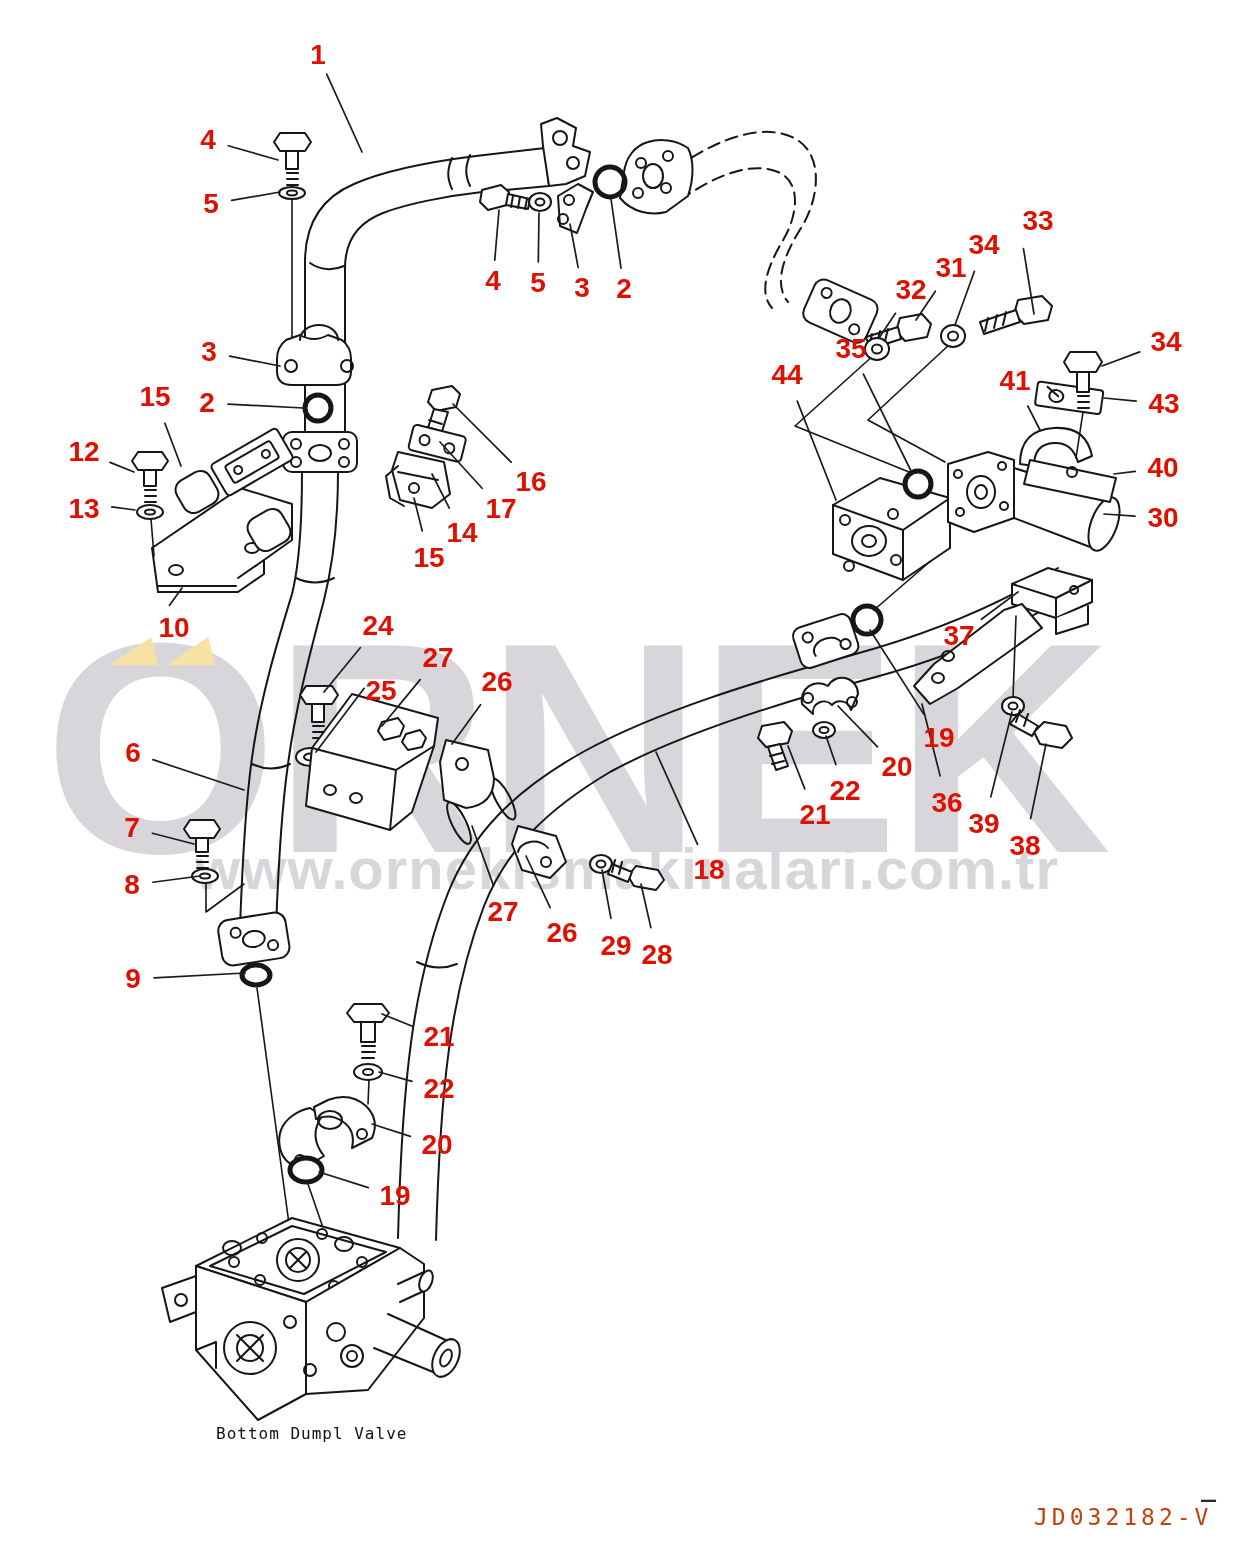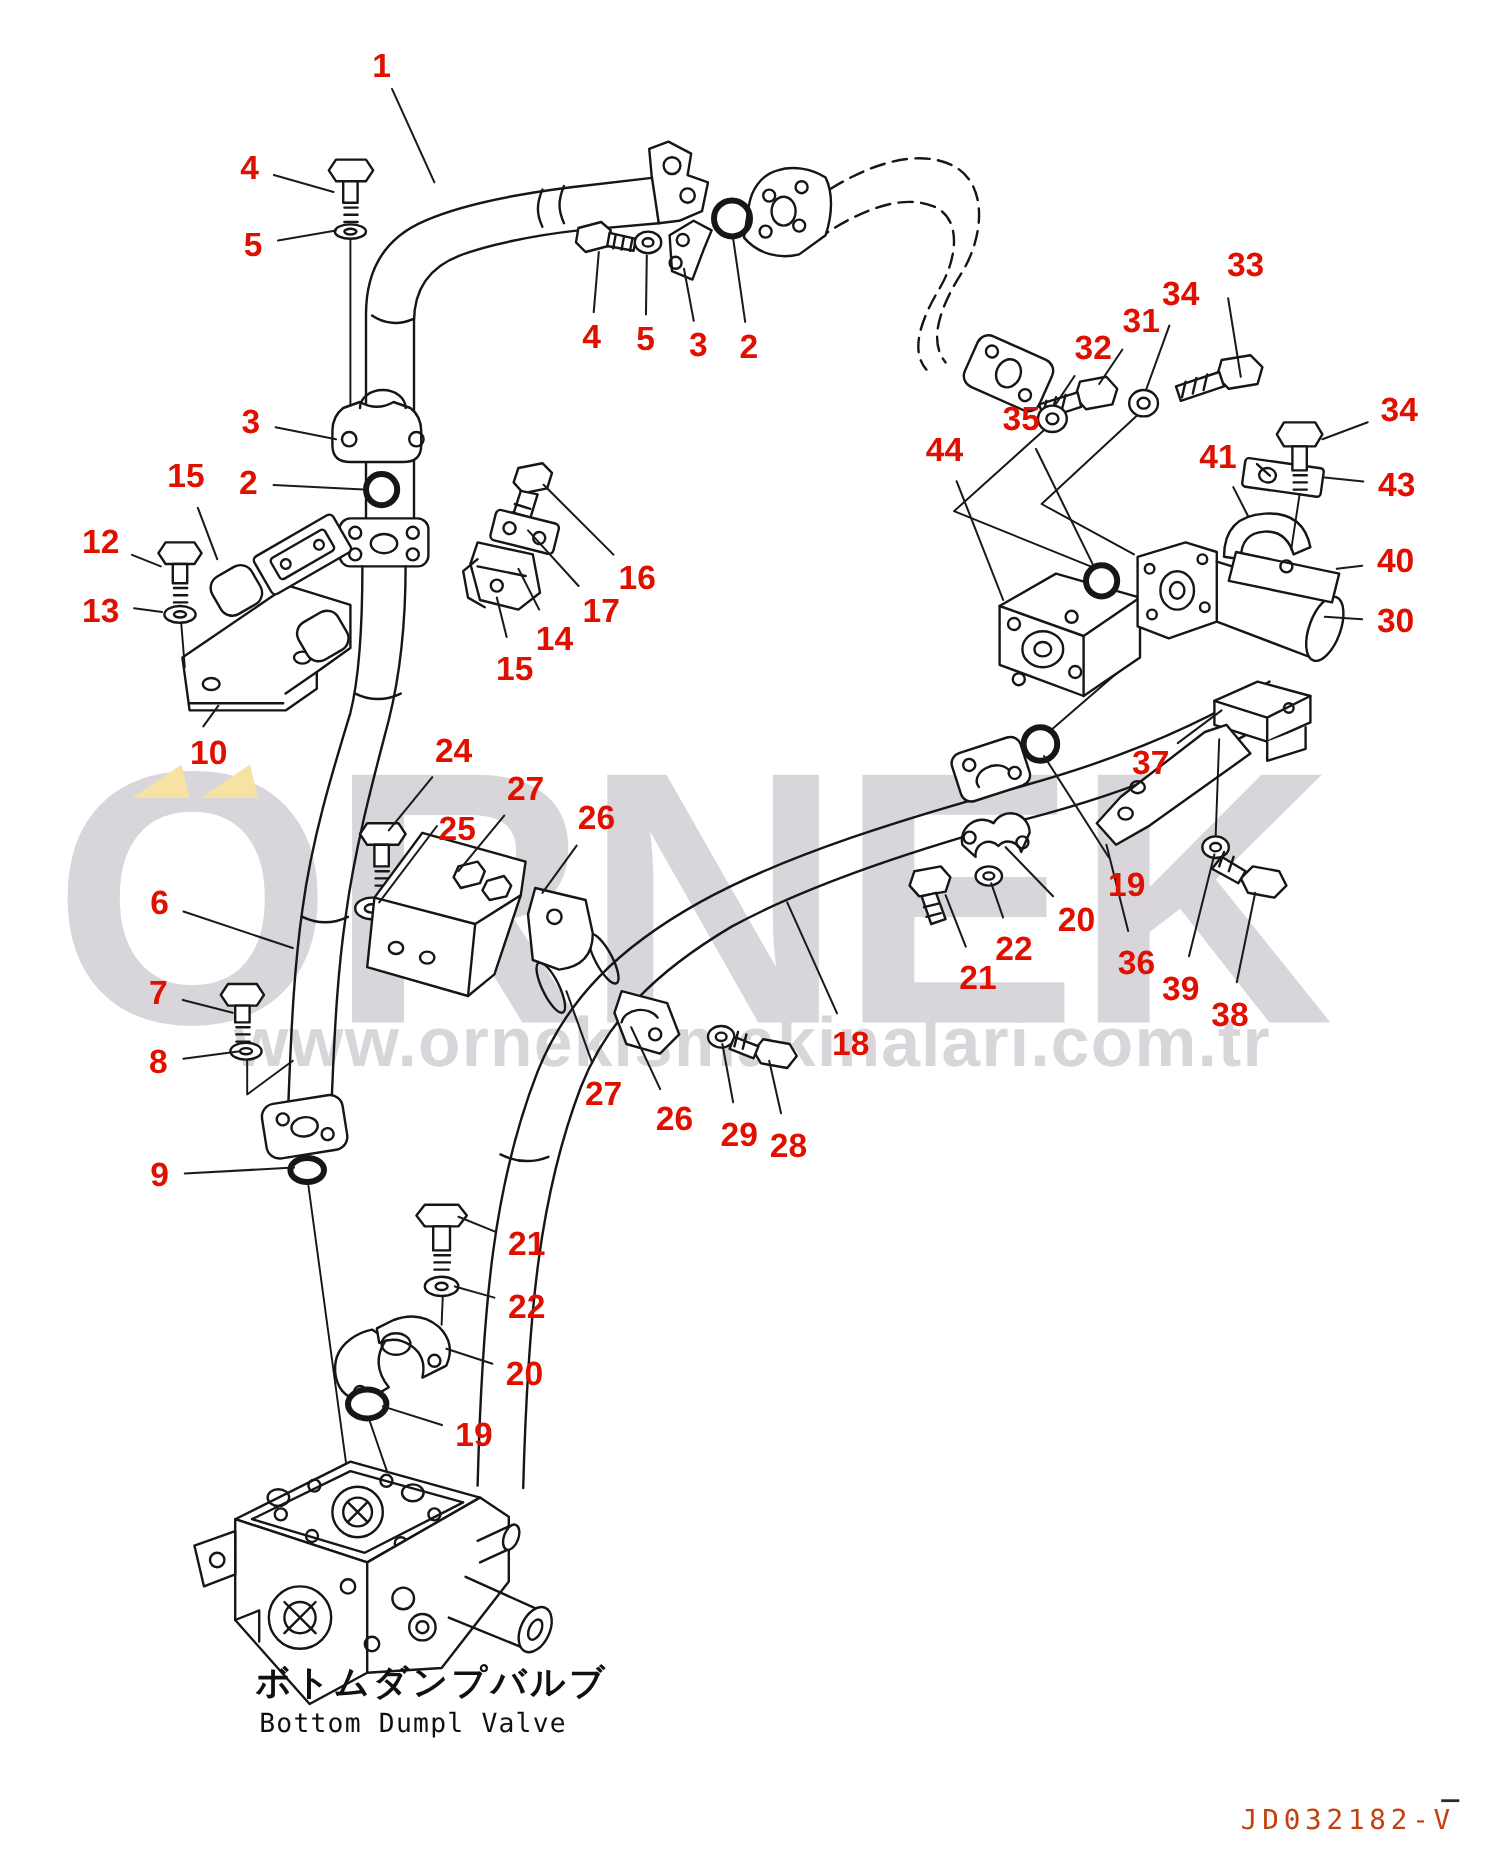--- a/index.html
+++ b/index.html
@@ -38,21 +38,21 @@
     font-family:"Liberation Sans",sans-serif;font-weight:700;font-size:28px;line-height:1;
     color:var(--red);white-space:nowrap;
   }
   
   .title-ja{
     position:absolute;left:213px;top:1383px;z-index:3;color:#101010;
     font-family:"DejaVu Sans",sans-serif;font-weight:700;font-size:29px;letter-spacing:3px;
   }
   .title-en{
     position:absolute;left:216px;top:1424px;z-index:3;color:#101010;
-    font-family:"DejaVu Sans Mono",monospace;font-weight:400;font-size:22px;letter-spacing:1px;
+    font-family:"DejaVu Sans Mono",monospace;font-weight:400;font-size:16px;letter-spacing:1px;
   }
   .dwg-no{
     position:absolute;left:1034px;top:1504px;z-index:3;color:#c2410c;
     font-family:"DejaVu Sans Mono",monospace;font-size:23px;letter-spacing:4px;
   }
   .dwg-suffix{
     position:absolute;left:1201px;top:1473px;z-index:3;color:#2a2a2a;
     font-family:"DejaVu Sans Mono",monospace;font-weight:700;font-size:25px;
   }
 </style>
@@ -530,17 +530,16 @@
       <div class="callout" style="left: 562px; top: 933px;">26</div>
       <div class="callout" style="left: 616px; top: 946px;">29</div>
       <div class="callout" style="left: 657px; top: 955px;">28</div>
       <div class="callout" style="left: 133px; top: 979px;">9</div>
       <div class="callout" style="left: 439px; top: 1037px;">21</div>
       <div class="callout" style="left: 439px; top: 1089px;">22</div>
       <div class="callout" style="left: 437px; top: 1145px;">20</div>
       <div class="callout" style="left: 395px; top: 1196px;">19</div>
     </div>
 
-  <div class="title-ja">ボトムダンプバルブ</div>
   <div class="title-en">Bottom Dumpl Valve</div>
   <div class="dwg-no">JD032182-V</div>
   <div class="dwg-suffix">_</div>
 </div>
 
 </body></html>

